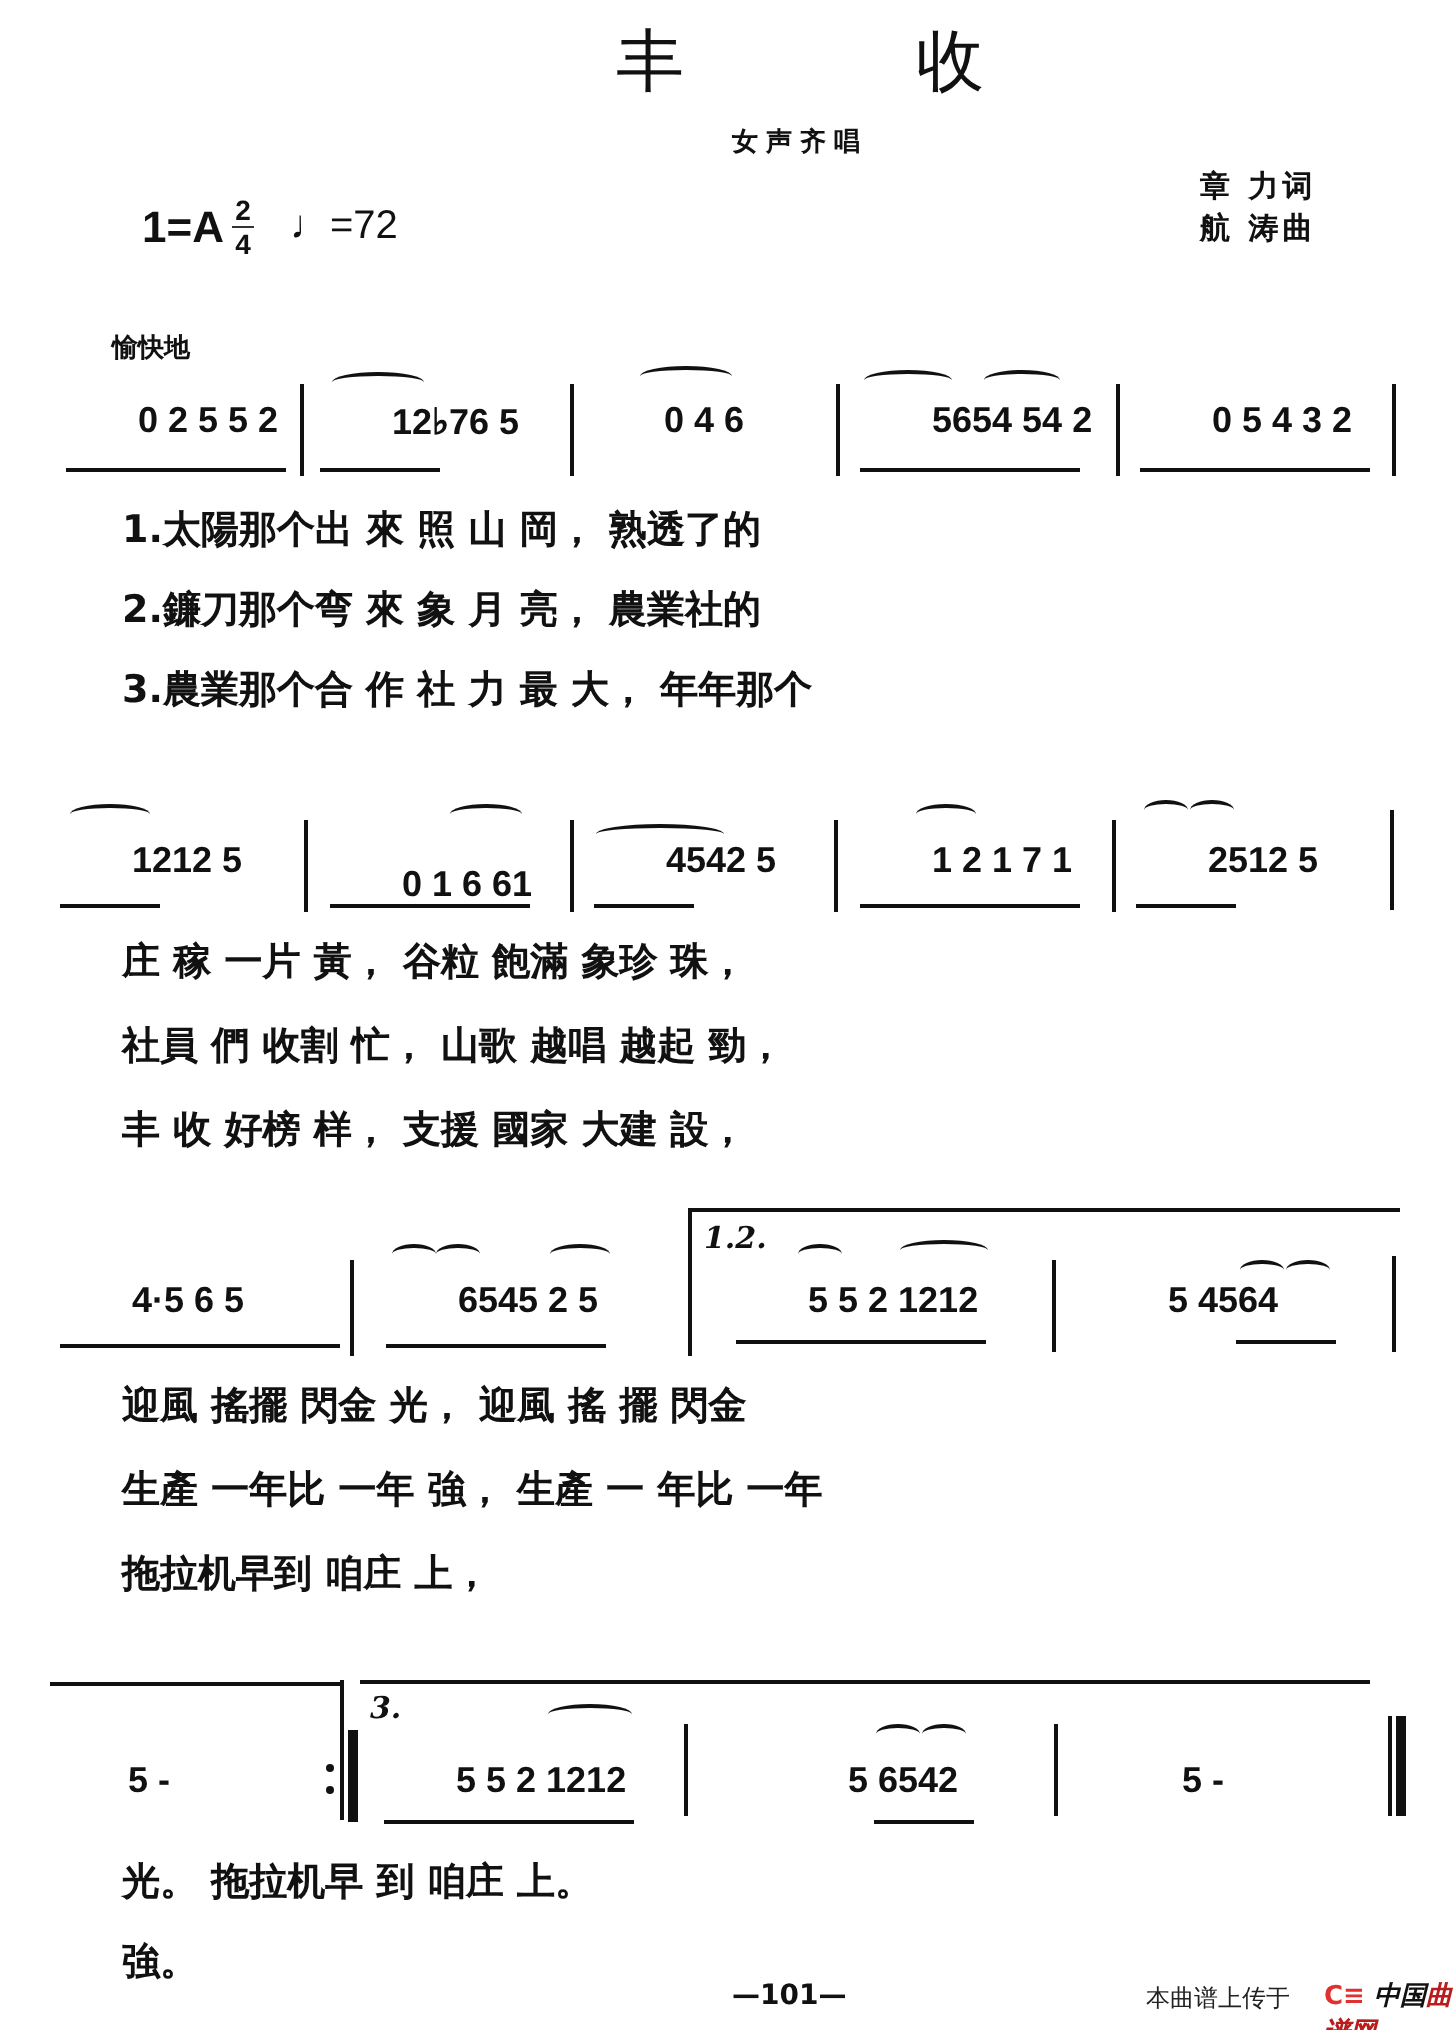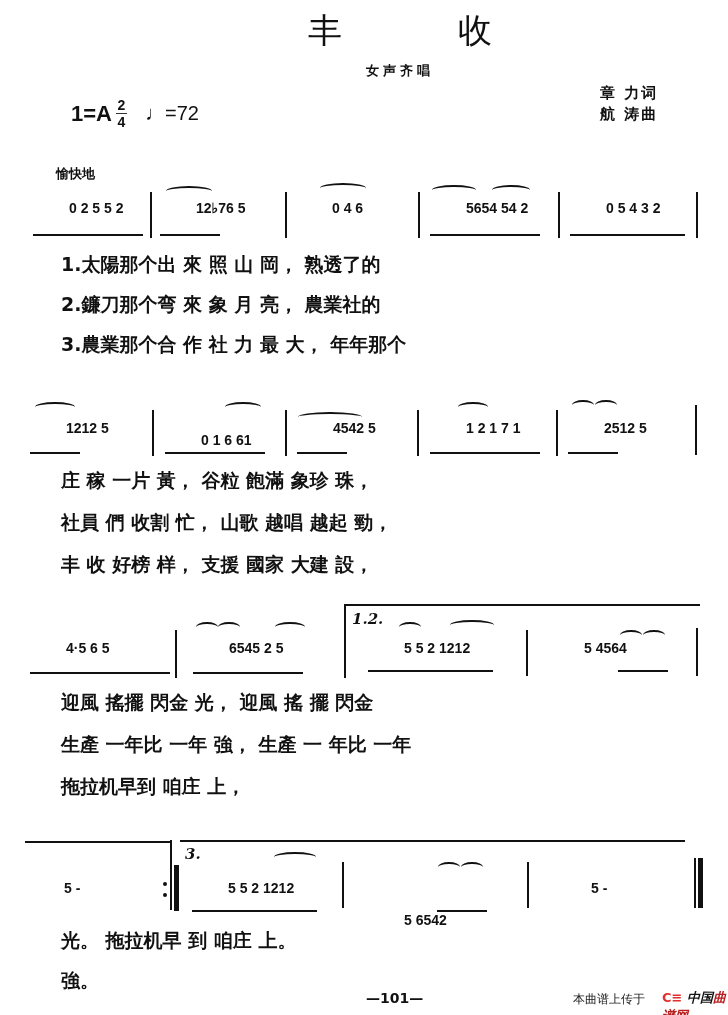--- a/index.html
+++ b/index.html
@@ -12,21 +12,21 @@
   .title span { display: inline-block; margin: 0 58px; }
   .subtitle { left: 0; width: 728px; top: 62px; text-align: center; font-size: 13px; font-weight: bold; letter-spacing: 4px; }
   .key { left: 35px; top: 98px; font-size: 22px; font-family: "Liberation Sans", sans-serif; font-weight: bold; display: flex; align-items: center; }
   .frac { display: inline-flex; flex-direction: column; align-items: center; font-size: 14px; line-height: 14px; margin: 0 18px 0 4px; }
   .frac .bar { width: 11px; height: 1px; background: #333; margin: 1px 0; }
   .tempo { font-weight: normal; font-size: 20px; }
   .credits { left: 564px; top: 83px; font-size: 15px; font-weight: bold; line-height: 21px; }
   .credits div { letter-spacing: 2px; }
   .expr { left: 20px; top: 165px; font-size: 13px; font-weight: bold; }
 
-  .notes { font-family: "Liberation Sans", sans-serif; font-weight: bold; font-size: 14px; white-space: nowrap; }
+  .notes { font-family: "Liberation Sans", sans-serif; font-weight: bold; font-size: 18px; white-space: nowrap; }
   .lyr { font-size: 19px; font-weight: bold; white-space: nowrap; font-family: "DejaVu Sans", sans-serif; }
   .bar-line { position: absolute; width: 2px; background: #111; }
   .thick { width: 5px; }
   .uline { position: absolute; height: 2px; background: #111; }
   .slur { position: absolute; border-top: 2px solid #111; border-radius: 50% 50% 0 0; height: 8px; }
   .dot { position: absolute; width: 4px; height: 4px; border-radius: 50%; background: #111; }
   .volta { position: absolute; border-top: 2px solid #111; }
   .volta-l { position: absolute; width: 2px; background: #111; }
   .volta-label { position: absolute; font-style: italic; font-weight: bold; font-size: 15px; font-family: "DejaVu Serif", serif; }
   .footer-note { left: 537px; top: 991px; font-size: 12px; color: #222; }
@@ -140,21 +140,21 @@
   <div class="volta" style="left:25px;top:841px;width:145px;"></div>
   <div class="abs notes" style="left:28px;top:880px;">5 -</div>
   <div class="dot" style="left:163px;top:882px;"></div>
   <div class="dot" style="left:163px;top:893px;"></div>
   <div class="bar-line" style="left:170px;top:840px;height:70px;"></div>
   <div class="bar-line thick" style="left:174px;top:865px;height:46px;"></div>
   <div class="volta" style="left:180px;top:840px;width:505px;"></div>
   <div class="volta-label" style="left:185px;top:845px;">3.</div>
   <div class="abs notes" style="left:192px;top:880px;">5 5 2 1212</div>
   <div class="bar-line" style="left:342px;top:862px;height:46px;"></div>
-  <div class="abs notes" style="left:368px;top:880px;margin-top:32px;">5 6542</div>
+  <div class="abs notes" style="left:388px;top:880px;">5 6542</div>
   <div class="bar-line" style="left:527px;top:862px;height:46px;"></div>
   <div class="abs notes" style="left:555px;top:880px;">5 -</div>
   <div class="bar-line" style="left:694px;top:858px;height:50px;"></div>
   <div class="bar-line thick" style="left:698px;top:858px;height:50px;"></div>
   <div class="uline" style="left:192px;top:910px;width:125px;"></div>
   <div class="uline" style="left:437px;top:910px;width:50px;"></div>
   <div class="slur" style="left:274px;top:852px;width:42px;"></div>
   <div class="slur" style="left:438px;top:862px;width:22px;"></div>
   <div class="slur" style="left:461px;top:862px;width:22px;"></div>
   <div class="abs lyr" style="left:25px;top:928px;text-align:right;">光。          拖拉机早    到   咱庄   上。</div>

